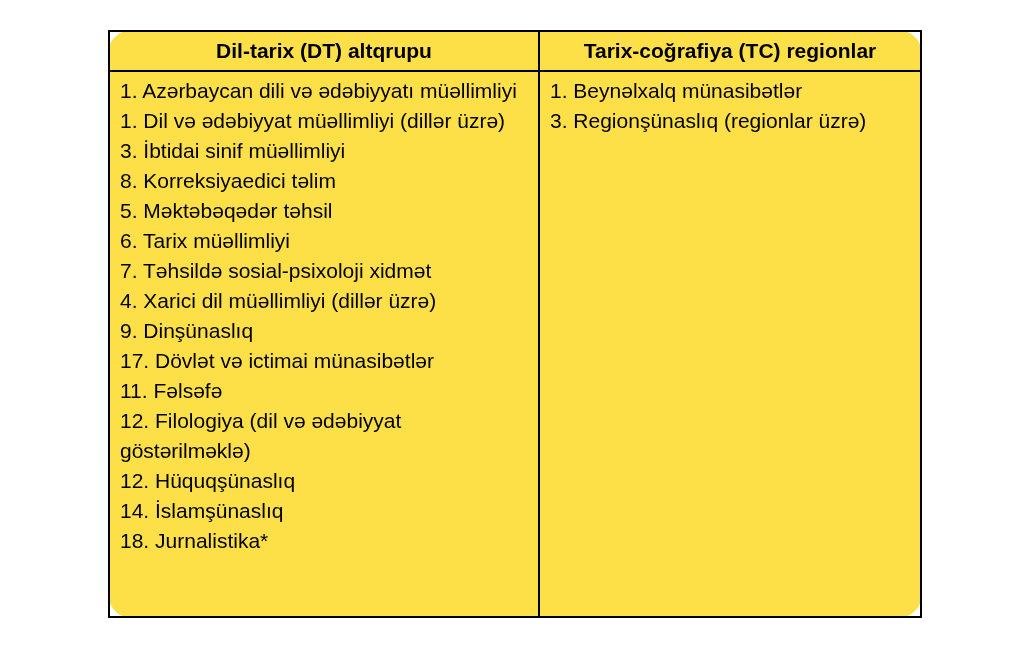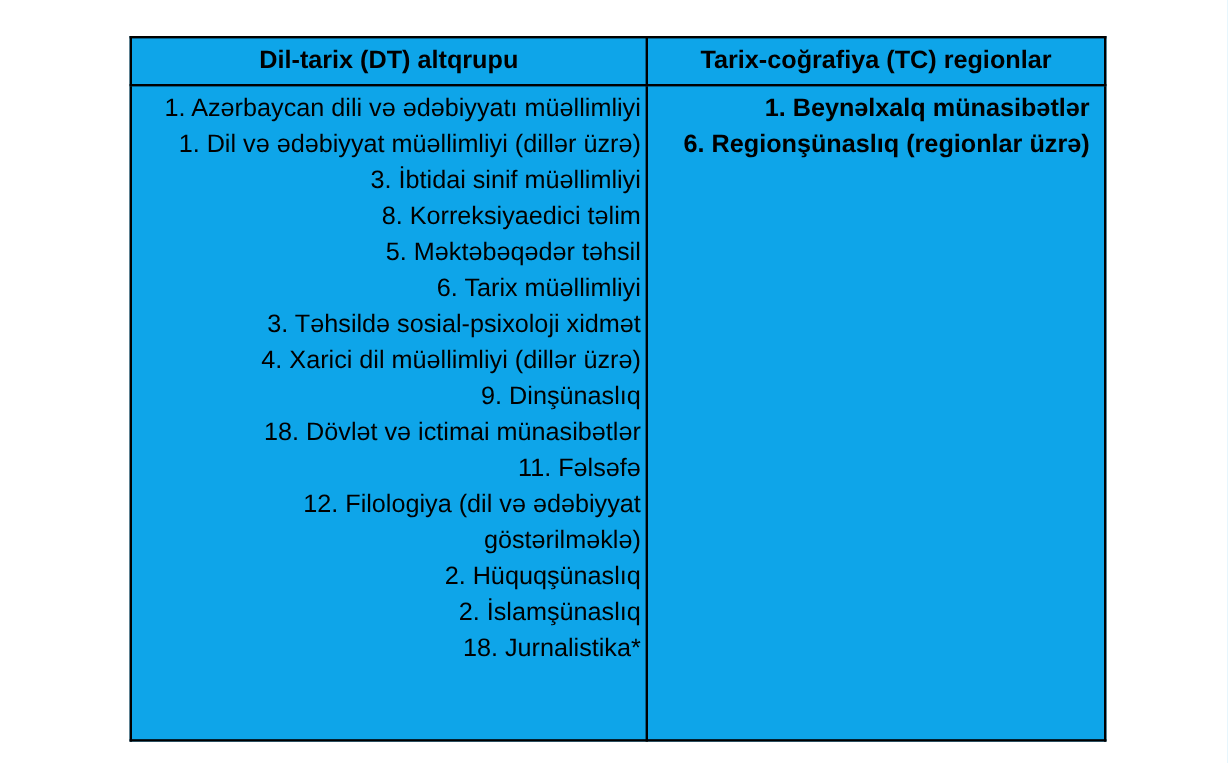--- a/index.html
+++ b/index.html
@@ -15,50 +15,50 @@
     background: #ffffff;
     overflow: hidden;
   }
   table.subgroup-table {
     position: absolute;
     left: 108px;
     top: 30px;
     width: 812px;
     border-collapse: collapse;
     table-layout: fixed;
-    background: #0ea5e9;
+    background: #fde047;
+    border-radius: 24px;
   }
   table.subgroup-table col.col-dt { width: 430px; }
   table.subgroup-table col.col-tc { width: 382px; }
   table.subgroup-table th {
     border: 2px solid #000000;
     font-size: 21px;
     font-weight: bold;
     color: #000000;
     text-align: center;
     vertical-align: middle;
     padding: 7px 4px;
     line-height: 24px;
   }
   table.subgroup-table td {
     border: 2px solid #000000;
     vertical-align: top;
     height: 540px;
     padding: 4px 4px 0 10px;
   }
-  table.subgroup-table td.cell-tc { padding-right: 12px; font-weight: bold; }
+  table.subgroup-table td.cell-tc { padding-right: 12px; }
   .item-list {
     font-size: 21px;
     line-height: 30px;
     color: #000000;
   }
   .item-list .list-item {
     margin: 0;
     padding: 0;
-    text-align: right;
   }
 </style>
 </head>
 <body>
 
 <div class="page">
   <table class="subgroup-table">
     <colgroup>
       <col class="col-dt">
       <col class="col-tc">
@@ -72,33 +72,33 @@
     <tbody>
       <tr>
         <td class="cell-dt">
           <div class="item-list">
               <div class="list-item">1. Azərbaycan dili və ədəbiyyatı müəllimliyi</div>
               <div class="list-item">1. Dil və ədəbiyyat müəllimliyi (dillər üzrə)</div>
               <div class="list-item">3. İbtidai sinif müəllimliyi</div>
               <div class="list-item">8. Korreksiyaedici təlim</div>
               <div class="list-item">5. Məktəbəqədər təhsil</div>
               <div class="list-item">6. Tarix müəllimliyi</div>
-              <div class="list-item">3. Təhsildə sosial-psixoloji xidmət</div>
+              <div class="list-item">7. Təhsildə sosial-psixoloji xidmət</div>
               <div class="list-item">4. Xarici dil müəllimliyi (dillər üzrə)</div>
               <div class="list-item">9. Dinşünaslıq</div>
-              <div class="list-item">18. Dövlət və ictimai münasibətlər</div>
+              <div class="list-item">17. Dövlət və ictimai münasibətlər</div>
               <div class="list-item">11. Fəlsəfə</div>
               <div class="list-item">12. Filologiya (dil və ədəbiyyat göstərilməklə)</div>
-              <div class="list-item">2. Hüquqşünaslıq</div>
-              <div class="list-item">2. İslamşünaslıq</div>
+              <div class="list-item">12. Hüquqşünaslıq</div>
+              <div class="list-item">14. İslamşünaslıq</div>
               <div class="list-item">18. Jurnalistika*</div>
             </div>
         </td>
         <td class="cell-tc">
           <div class="item-list">
               <div class="list-item">1. Beynəlxalq münasibətlər</div>
-              <div class="list-item">6. Regionşünaslıq (regionlar üzrə)</div>
+              <div class="list-item">3. Regionşünaslıq (regionlar üzrə)</div>
             </div>
         </td>
       </tr>
     </tbody>
   </table>
 </div>
 
 </body></html>

